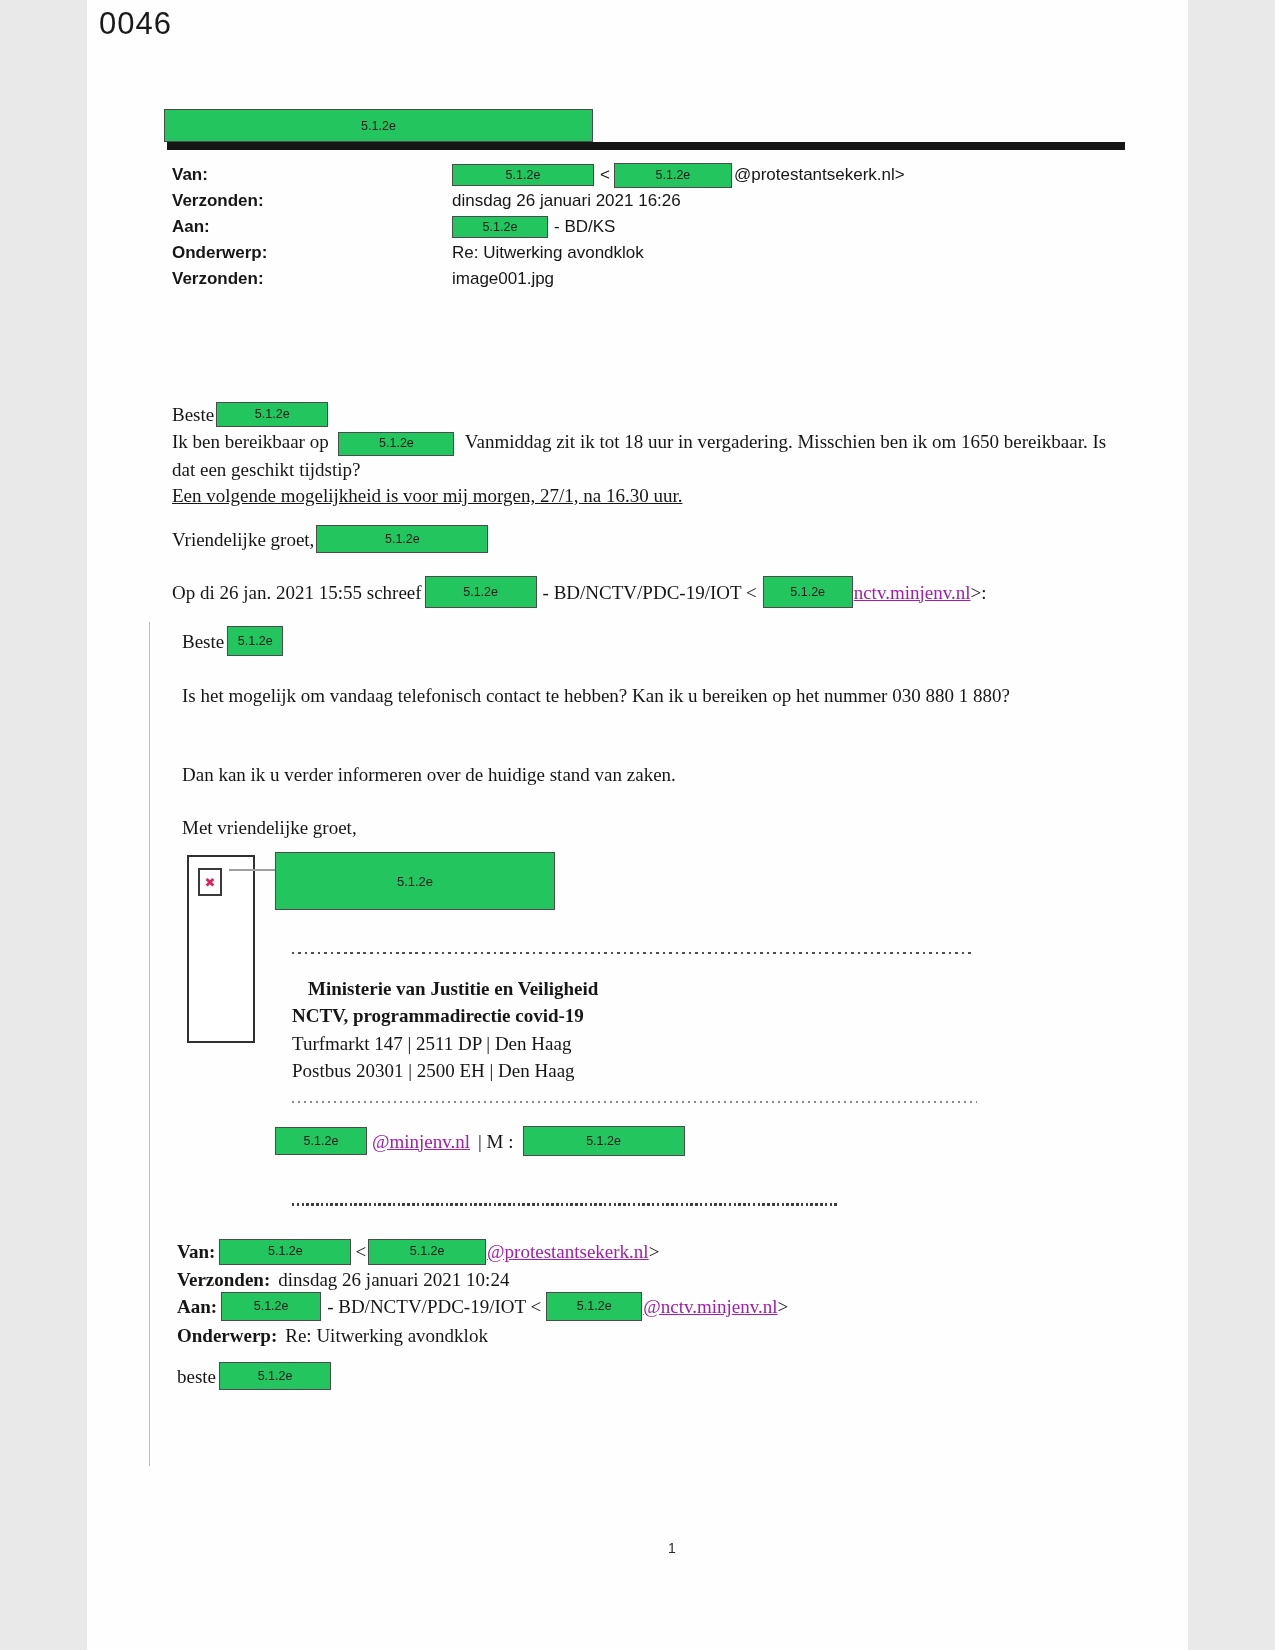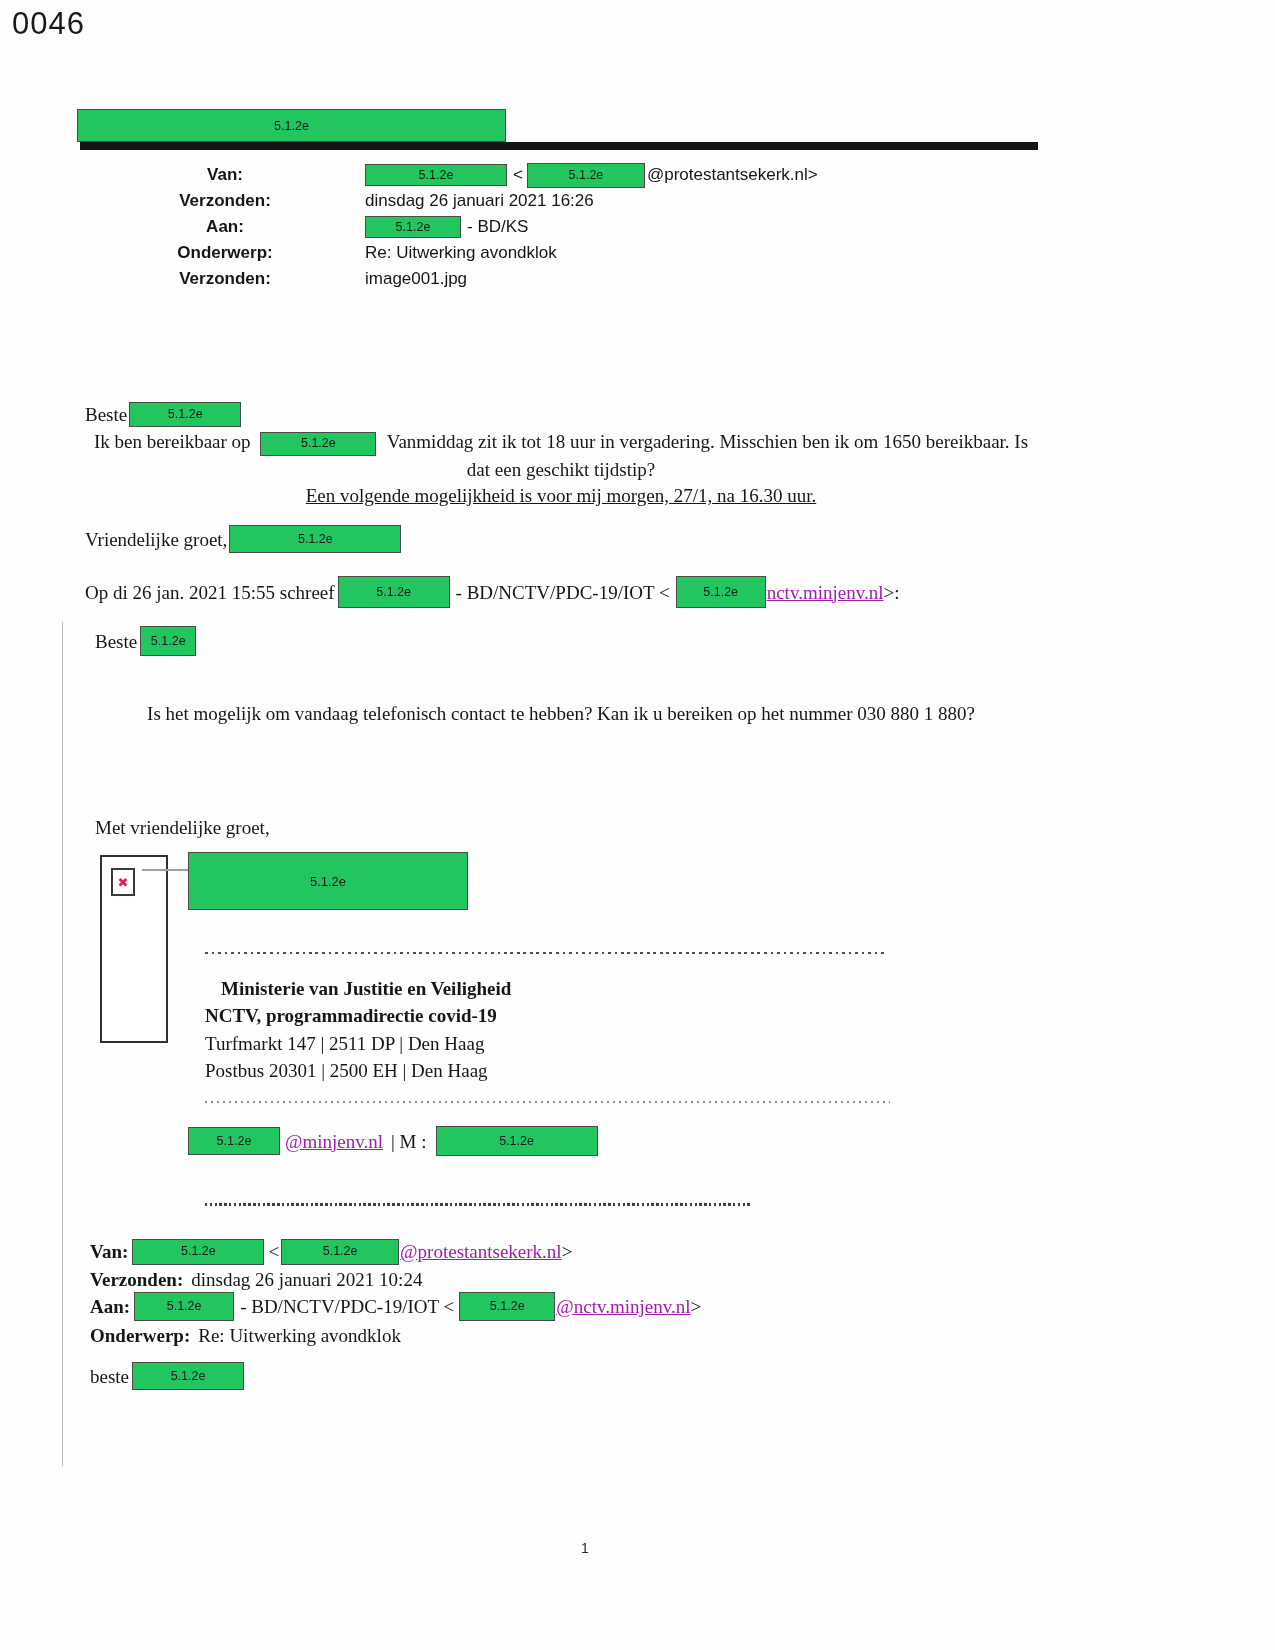--- a/index.html
+++ b/index.html
@@ -1,19 +1,19 @@
 <!DOCTYPE html>
 <html><head>
 <meta charset="utf-8">
 <style>
   * { margin:0; padding:0; box-sizing:border-box; }
   body { background:#e9e9e9; font-family:"Liberation Serif", serif; }
   .page {
-    position:relative; width:1275px; height:1650px; margin:0 auto;
-    background:#fefefe; overflow:hidden; color:#161616;text-align:center;
+    position:relative; width:1101px; height:1650px; margin:0 auto;
+    background:#fefefe; overflow:hidden; color:#161616;
   }
   .abs { position:absolute; }
   .sans { font-family:"Liberation Sans", sans-serif; }
 
   .stamp { left:12px; top:6px; font-size:31px; letter-spacing:1px; color:#1a1a1a; }
 
   .redbox {
     display:inline-flex; align-items:center; justify-content:center;
     background:#22c55e; border:1px solid #4b4b4b;
     font-family:"Liberation Sans", sans-serif; font-size:12.5px; color:#1c1c1c;
@@ -145,22 +145,23 @@
 
   <div class="abs quoteline"></div>
 
   <div class="abs bodyline flexline" style="left:95px; top:626px;">
     <span>Beste</span>
     <span class="redbox" style="width:56px; height:30px; margin-left:3px;">
         <span>5.1.2e</span>
       </span>
   </div>
 
-  <div class="abs bodyline" style="left:95px; top:682px; width:932px;margin-top:18px;">Is het mogelijk om vandaag telefonisch contact te hebben? Kan ik u bereiken op het nummer 030 880 1 880?</div>
-
+  <div class="abs bodyline" style="left:95px; top:682px; width:932px;">Is het mogelijk om vandaag telefonisch contact te hebben? Kan ik u bereiken op het nummer 030 880 1 880?</div>
+
+  <div class="abs bodyline" style="left:95px; top:761px; width:932px;">Dan kan ik u verder informeren over de huidige stand van zaken.</div>
 
   <div class="abs bodyline" style="left:95px; top:814px;">Met vriendelijke groet,</div>
 
   <div class="abs imgbox">
     <span class="imgicon">✖</span>
   </div>
   <div class="abs imgconnector"></div>
 
   <div class="redbox redbox-abs" style="left:188px; top:852px; width:280px; height:58px; font-size:13px;">
     <span>5.1.2e</span>

